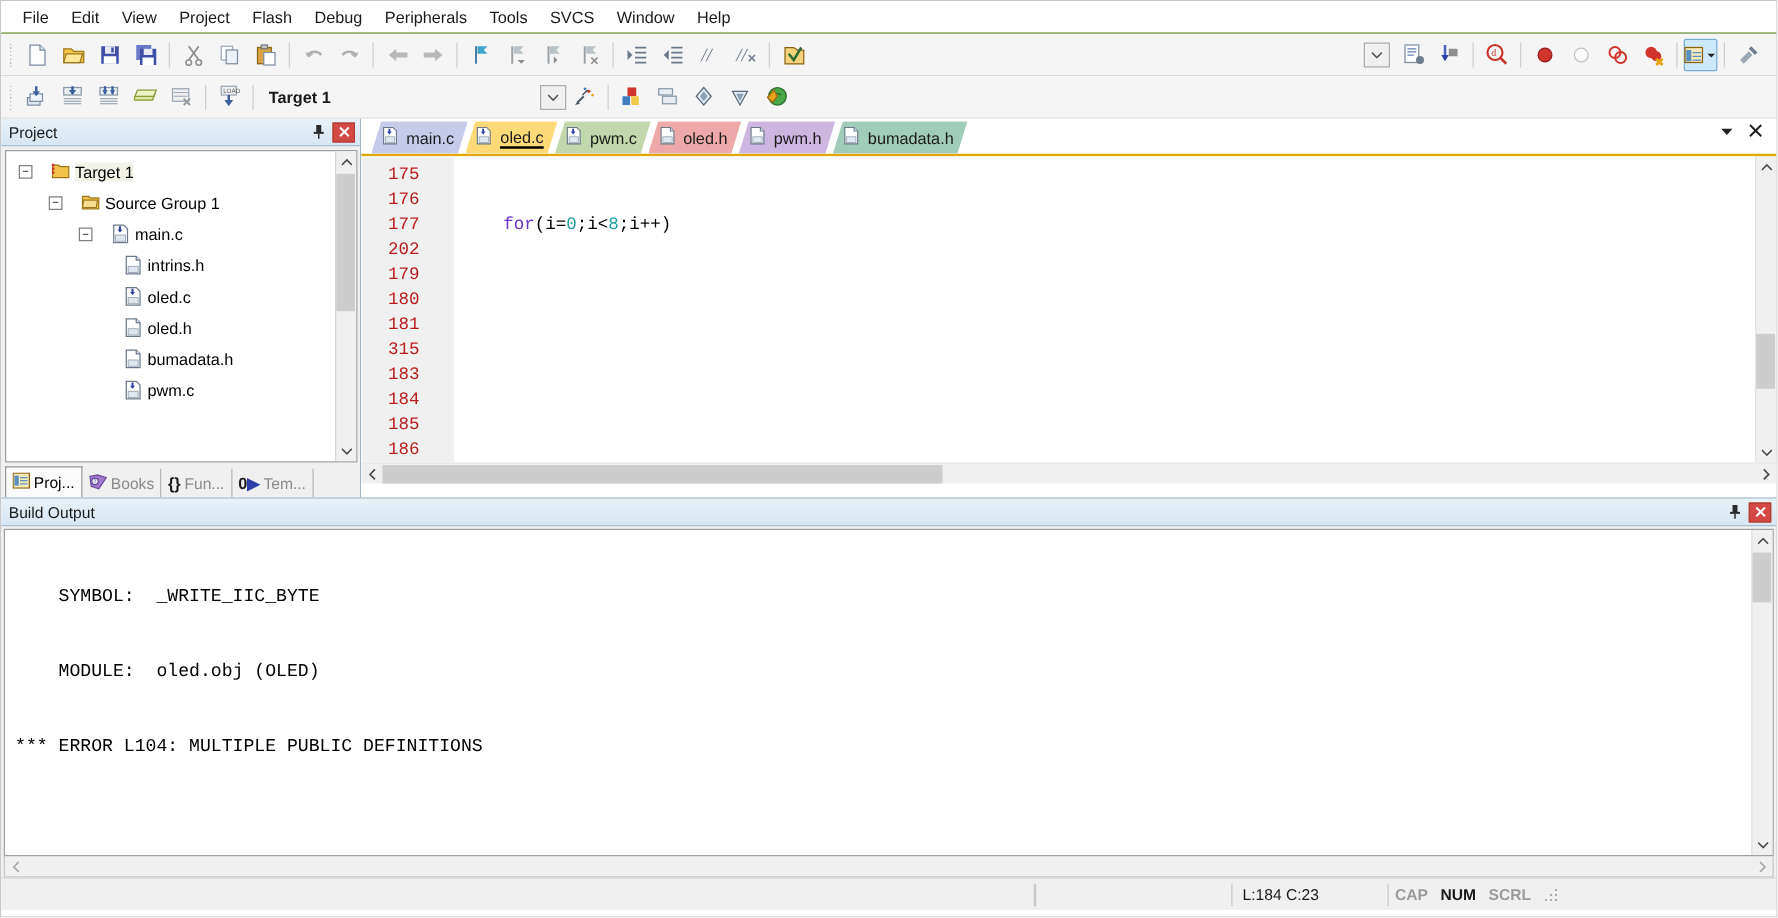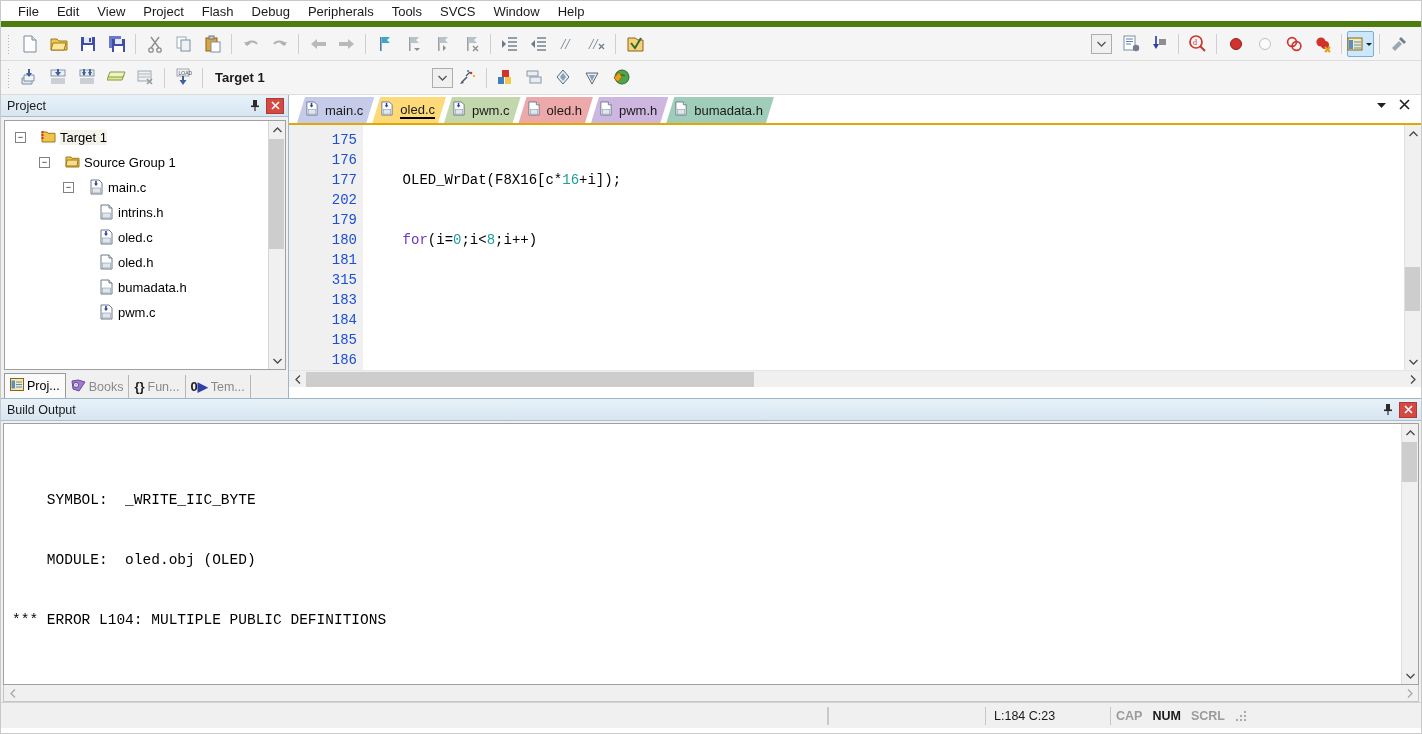--- a/index.html
+++ b/index.html
@@ -50,21 +50,21 @@
     width: 47px; height: 38px;
     display: flex; align-items: center; justify-content: center;
   }
   .win-btn svg { display:block; }
 
   
   .menubar {
     height: 26px; min-height: 26px;
     display: flex; align-items: center;
     background: #ffffff;
-    border-bottom: 6px solid #4d7c0f;
+    border-bottom: 1px solid #4d7c0f;
     padding-left: 8px;
   }
   .menu-item {
     padding: 3px 9px;
     font-size: 13px; color: #1a1a1a;
     cursor: default;
     white-space: nowrap;
   }
 
   
@@ -224,22 +224,22 @@
     position: absolute; right: 4px; top: 3px;
     display: flex; align-items: center; gap: 10px;
   }
   .code-wrap { flex:1; display:flex; min-height:0; position: relative; overflow:hidden; }
   .code-main { flex:1; display:flex; min-width:0; overflow:hidden; background:#fff; }
   .gutter {
     width: 74px; min-width:74px;
     background: #f0f0f0;
     font-family: "Liberation Mono", monospace;
     font-size: 14px;
-    color: #1d4ed8;
-    text-align: right;
+    color: #b91c1c;
+    text-align: center;
     padding: 5px 6px 0 0;
     line-height: 20px;
   }
   .code-lines {
     flex:1; min-width:0;
     padding: 5px 0 0 6px;
     font-family: "Liberation Mono", monospace;
     font-size: 14px;
     line-height: 20px;
     white-space: pre;
@@ -283,21 +283,20 @@
   }
   .build-text {
     flex:1; min-width:0;
     font-family: "Liberation Mono", monospace;
     font-size: 14.5px;
     line-height: 20px;
     white-space: pre;
     padding: 4px 0 0 8px;
     color:#000;
     overflow:hidden;
-    margin-top:22px;
   }
   .build-vthumb { width:15px;height:40px;background:#cdcdcd;position:absolute;right:1px;top:18px; }
   .build-hscroll {
     height:17px;min-height:17px;background:#f0f0f0;
     display:flex;align-items:center;
     margin: 0 2px;
     border:1px solid #c6c6c6; border-top:none;
   }
 
   
@@ -989,21 +988,20 @@
               <div>179</div>
               <div>180</div>
               <div>181</div>
               <div>315</div>
               <div>183</div>
               <div>184</div>
               <div>185</div>
               <div>186</div>
             </div>
             <div class="code-lines">
-              <div><span>    OLED_WrDat(F8X16[c*</span><span class="num">16</span><span>+i]);</span></div>
               <div><span>    </span><span class="kw2">for</span><span>(i=</span><span class="num">0</span><span>;i&lt;</span><span class="num">8</span><span>;i++)</span></div>
               
               
               
               
               
               
               
               
             </div>

